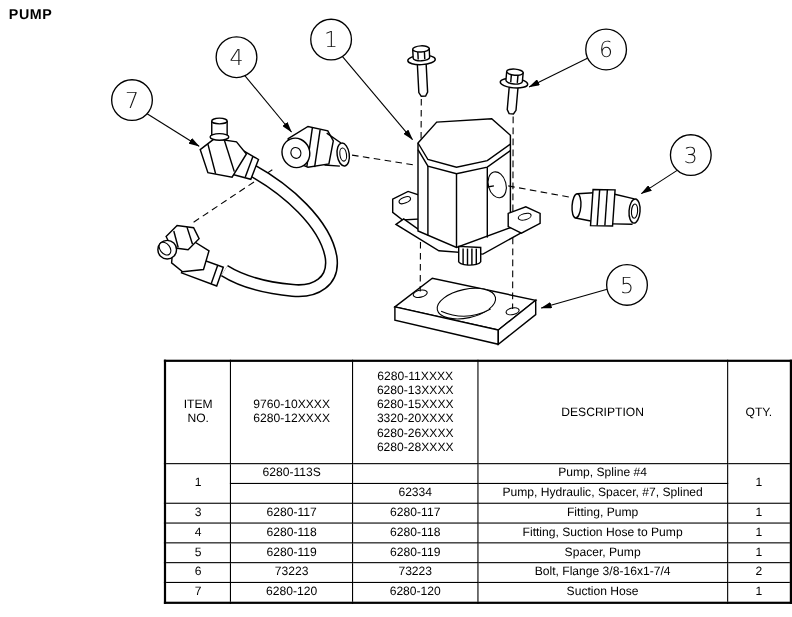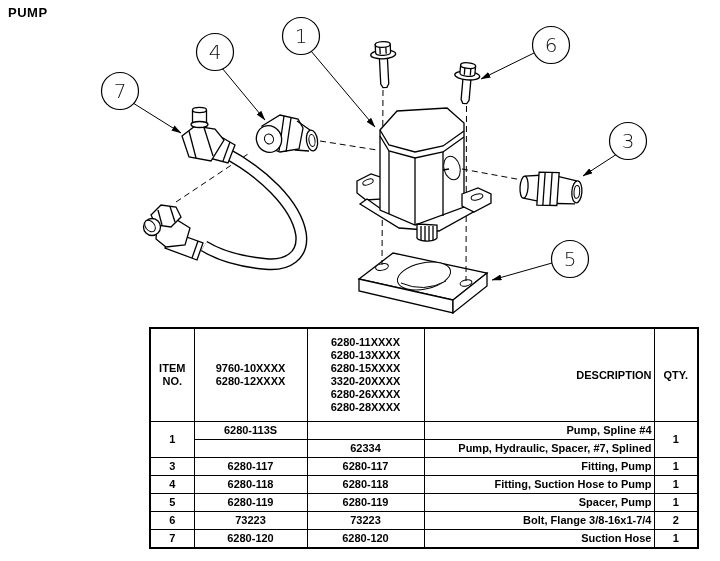--- a/index.html
+++ b/index.html
@@ -16,25 +16,25 @@
   .leader{stroke:#000;stroke-width:1;fill:none;}
   .hoseOuter{stroke:#000;stroke-width:12;fill:none;}
   .hoseInner{stroke:#fff;stroke-width:9.2;fill:none;}
   .callout circle{fill:#fff;stroke:#000;stroke-width:1.2;}
   .callout text{font-family:"DejaVu Sans",sans-serif;font-size:20px;font-weight:300;fill:#111;
         text-anchor:middle;}
   
   .parts-table-wrap{position:absolute;left:149px;top:327px;}
   table.parts{border-collapse:collapse;table-layout:fixed;font-size:11px;line-height:13px;
         border:2px solid #000;}
-  table.parts td,table.parts th{border:1.5px solid #000;padding:0 2px;overflow:hidden;
-        white-space:nowrap;font-weight:bold;}
+  table.parts td,table.parts th{border:1.5px solid #000;padding:0 16px;overflow:hidden;
+        white-space:nowrap;font-weight:normal;}
   table.parts tr.hdr th{height:92px;vertical-align:middle;}
   table.parts tr.row td{height:17px;}
-  .c{text-align:center;} .l{text-align:right;}
+  .c{text-align:center;} .l{text-align:center;}
   .subrow-a td{border-bottom-width:1px;}
 </style>
 </head>
 <body>
 
 <div class="page">
 
   <h1 class="page-title">PUMP</h1>
 
   <svg class="diagram" width="720" height="330" viewBox="0 0 720 330">

